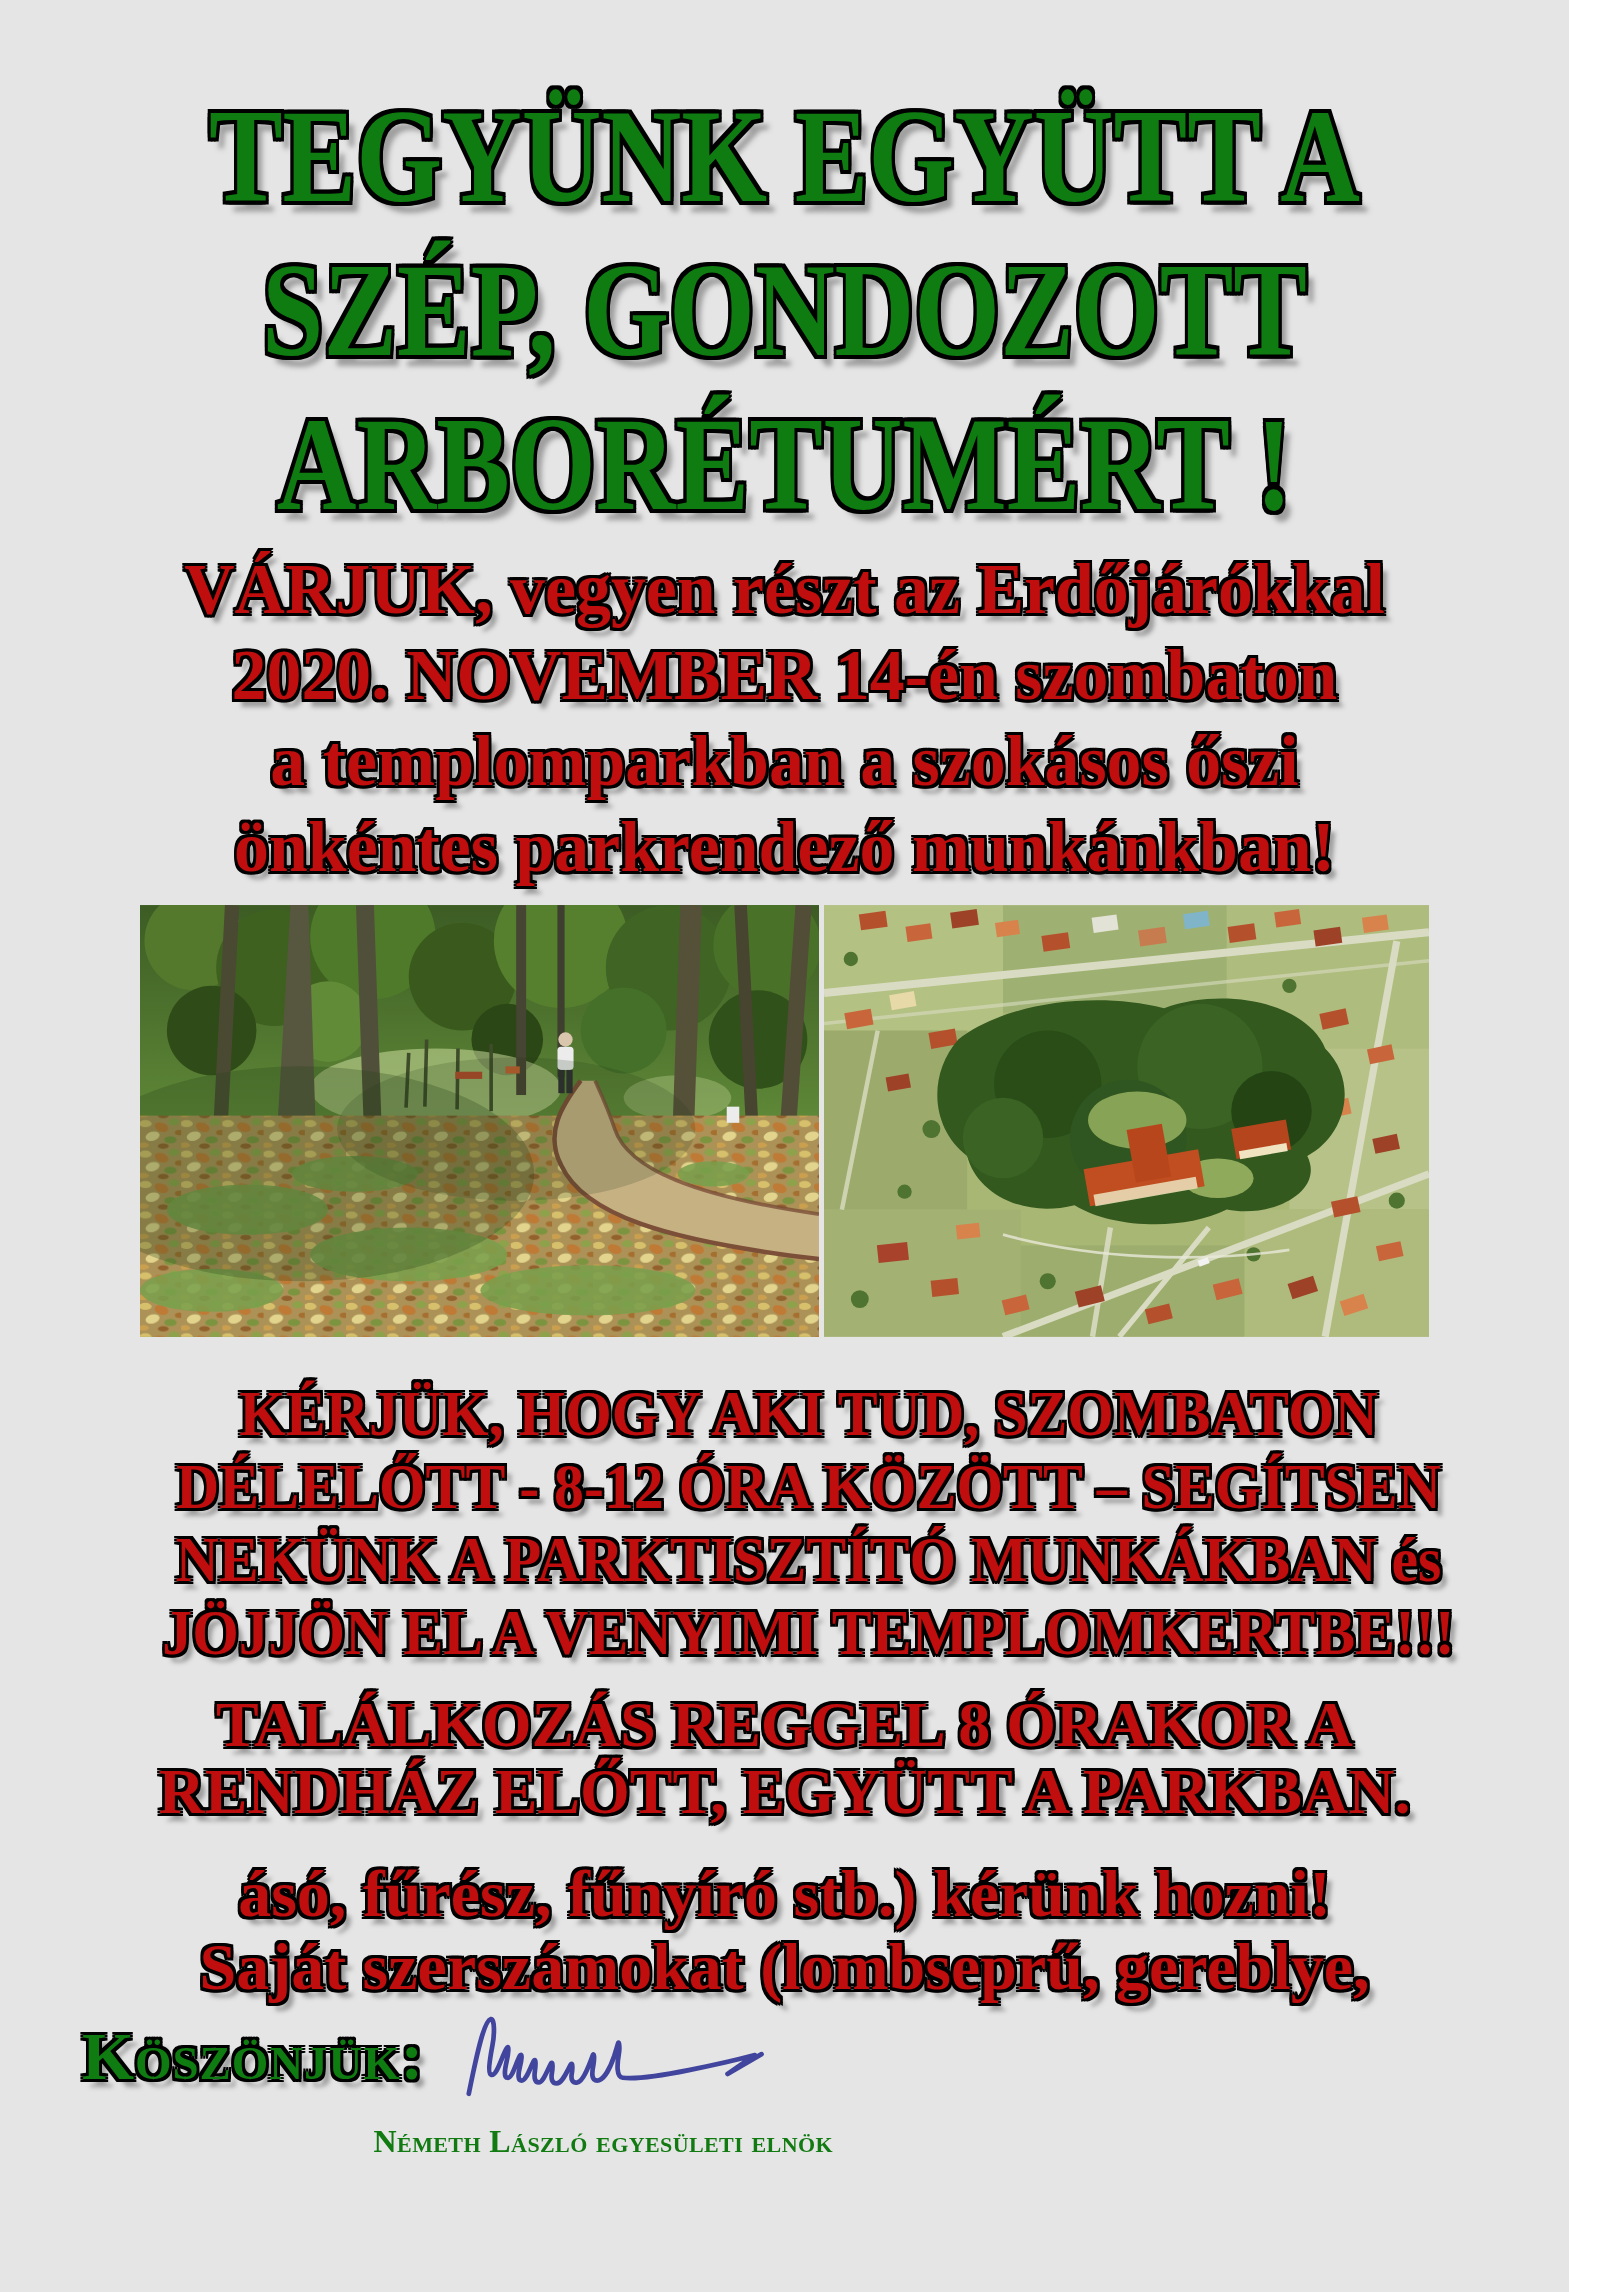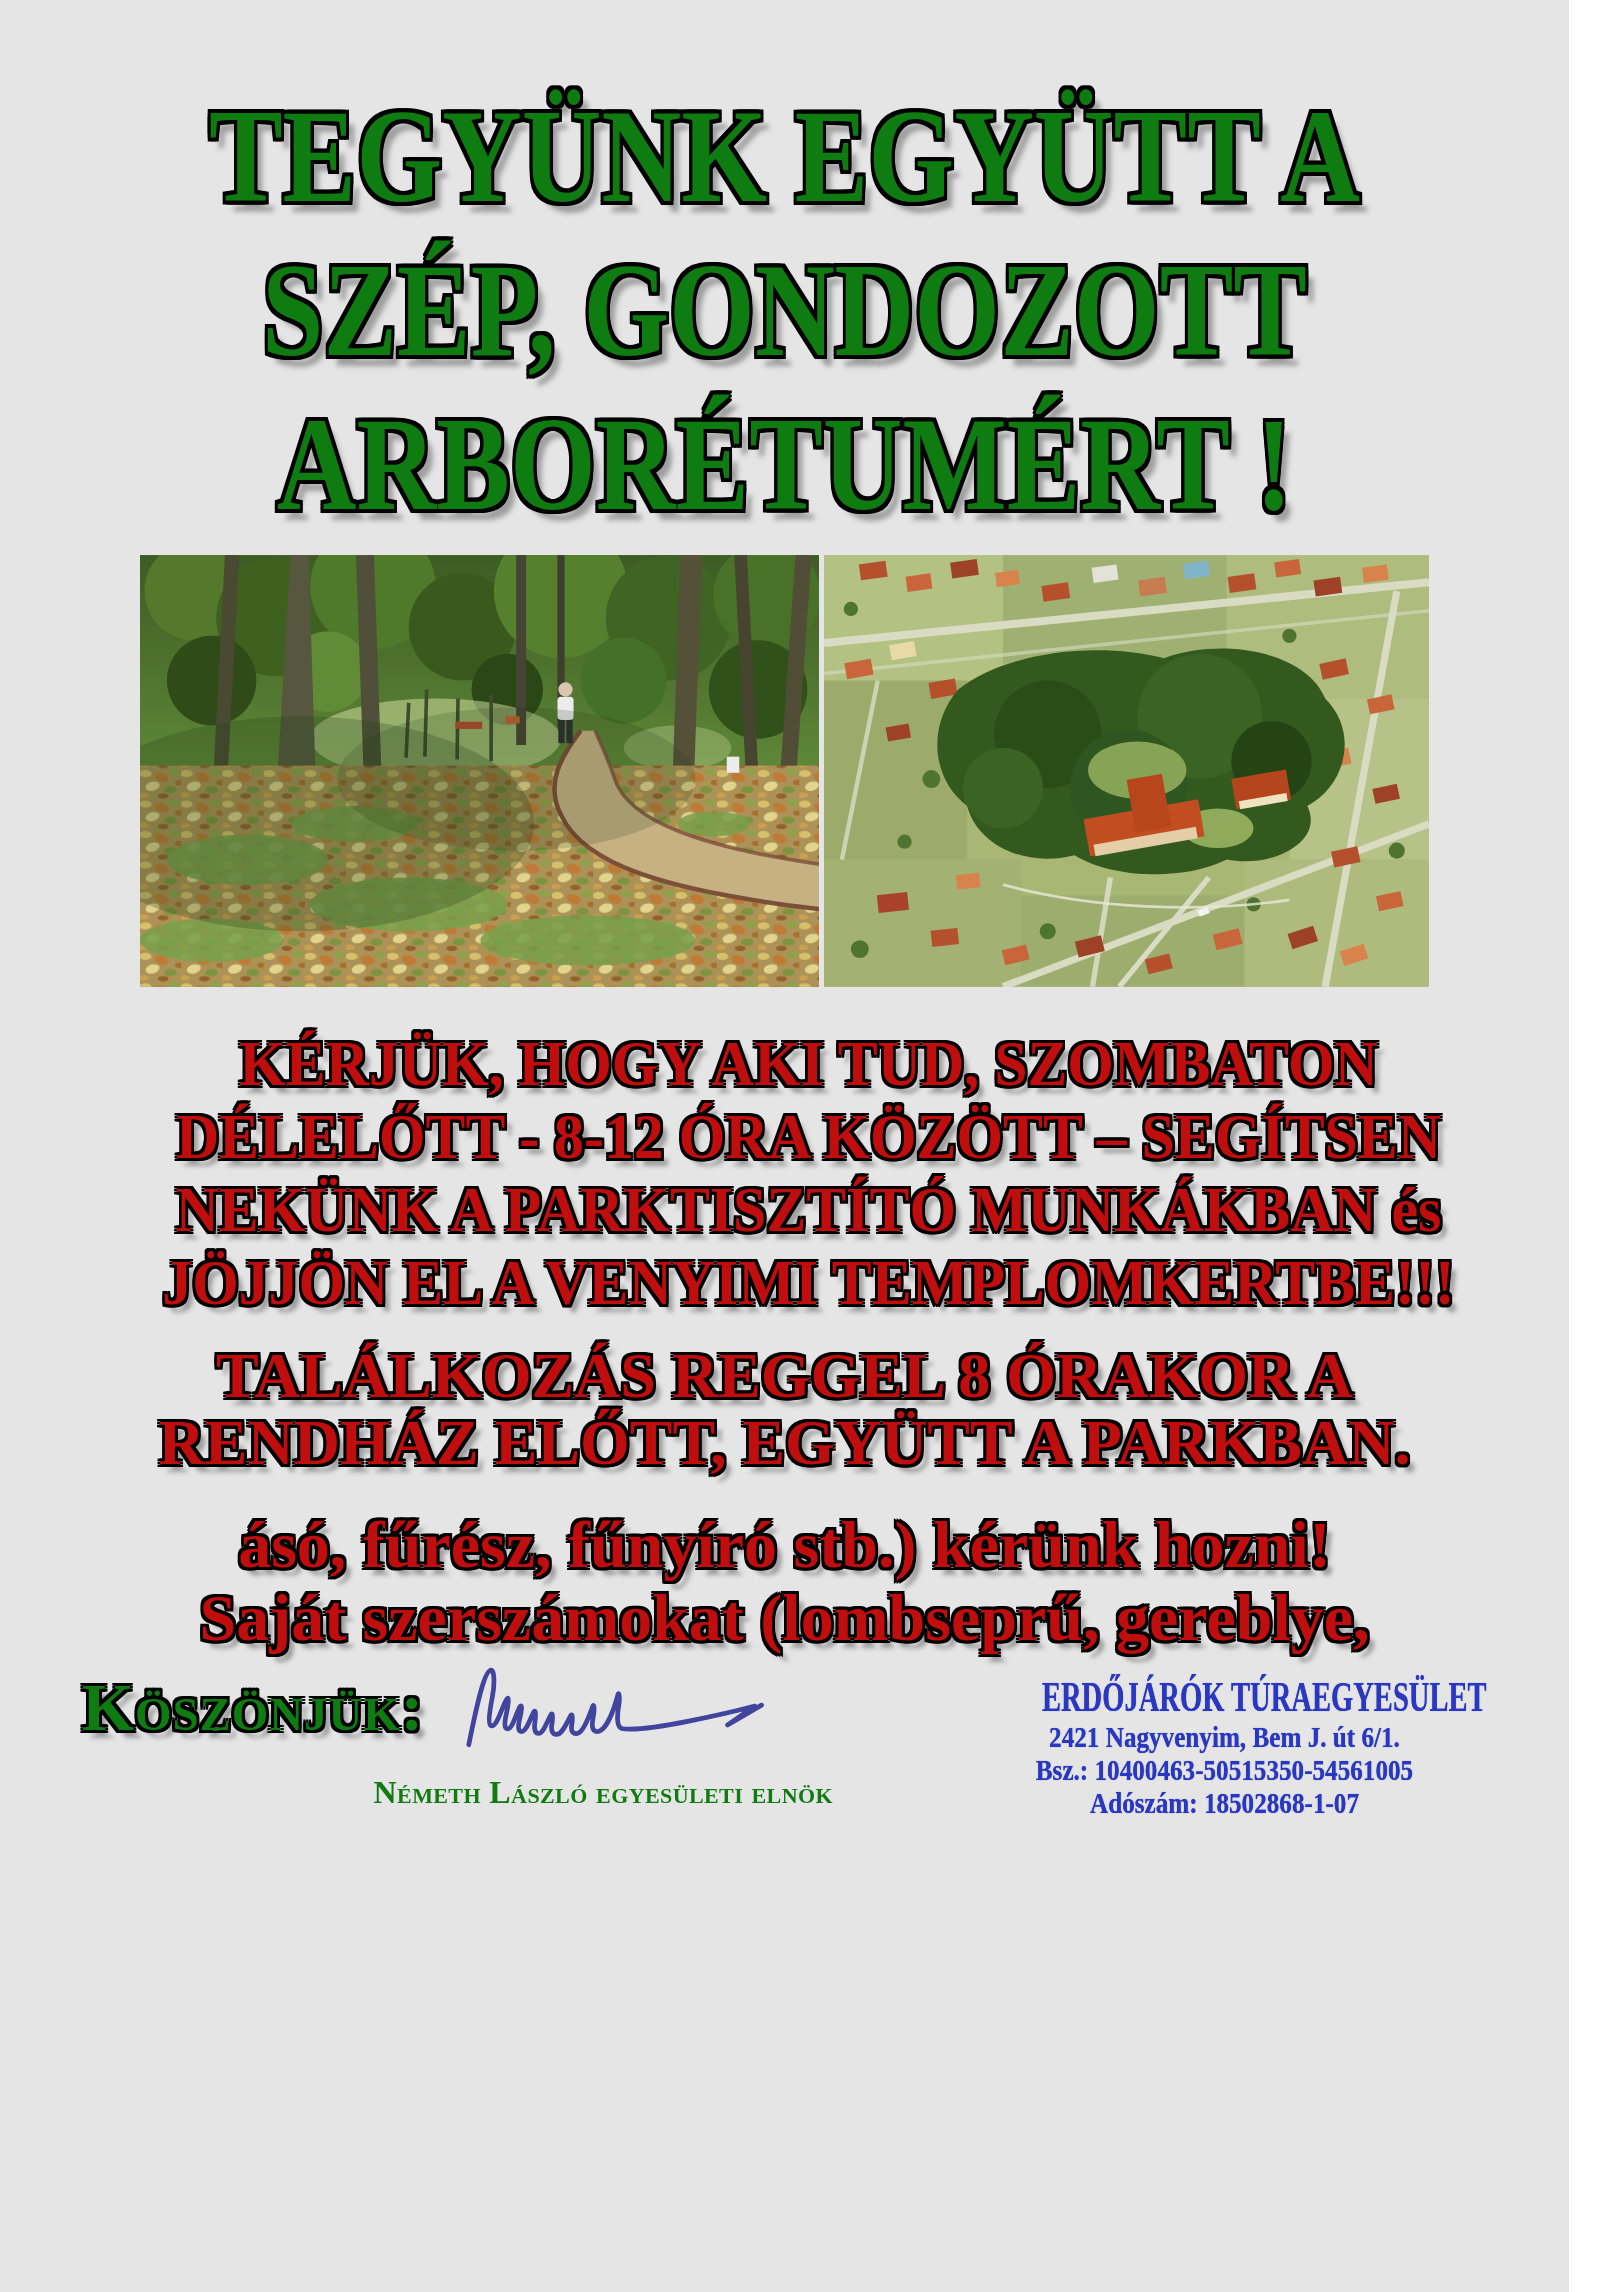--- a/index.html
+++ b/index.html
@@ -81,20 +81,26 @@
 <body>
 
 <div class="poster">
 
   <header class="title-block center">
     <div class="title-line outl-lg">TEGYÜNK EGYÜTT A</div>
     <div class="title-line outl-lg">SZÉP, GONDOZOTT</div>
     <div class="title-line outl-lg">ARBORÉTUMÉRT !</div>
   </header>
 
+  <section class="intro-block center">
+    <div class="intro-line outl">VÁRJUK, vegyen részt az Erdőjárókkal</div>
+    <div class="intro-line outl">2020. NOVEMBER 14-én szombaton</div>
+    <div class="intro-line outl">a templomparkban a szokásos őszi</div>
+    <div class="intro-line outl">önkéntes parkrendező munkánkban!</div>
+  </section>
 
   <section class="photos">
 
     <figure>
       <svg width="679" height="432" viewBox="0 0 758 482">
         <defs>
           <linearGradient id="sky" x1="0" y1="0" x2="0" y2="1">
             <stop offset="0" stop-color="#3c5c24"></stop>
               <stop offset="1" stop-color="#628c39"></stop>
           </linearGradient>
@@ -280,22 +286,16 @@
 
   <footer class="footer">
     <div class="thanks outl">Köszönjük:</div>
 
     <svg class="signature" width="340" height="106" viewBox="0 0 360 110">
       <path d="M22,95 C30,55 38,18 45,16 C50,15 49,34 47,44 C44,60 42,74 46,75 C52,76 57,55 62,47 C65,42 64,52 62,61 C60,70 59,78 63,78 C68,79 72,62 76,55 C79,51 78,59 76,67 C74,75 74,81 78,81 C83,81 87,67 91,60 C93,57 93,64 92,71 C91,78 92,83 96,83 C101,83 105,70 109,63 C111,60 111,67 110,73 C109,79 110,84 115,84 C121,84 126,71 130,64 C132,61 132,68 131,74 C130,80 132,84 137,83 C143,82 149,66 153,55 C155,50 155,58 154,64 C152,74 152,81 158,81 C165,81 172,67 176,55 L180,42 C181,38 182,46 181,52 C179,64 178,77 185,78 C200,80 230,75 255,70 C285,64 310,58 325,54 L296,74 L332,53" fill="none" stroke="#41459d" stroke-width="5" stroke-linecap="round" stroke-linejoin="round"></path>
     </svg>
 
     <div class="signer">Németh László egyesületi elnök</div>
 
-    <div class="stamp">
-      <div class="stamp-org">ERDŐJÁRÓK TÚRAEGYESÜLET</div>
-      <div class="stamp-line">2421 Nagyvenyim, Bem J. út 6/1.</div>
-      <div class="stamp-line">Bsz.: 10400463-50515350-54561005</div>
-      <div class="stamp-line">Adószám: 18502868-1-07</div>
-    </div>
   </footer>
 
 </div>
 
 
 </body></html>

